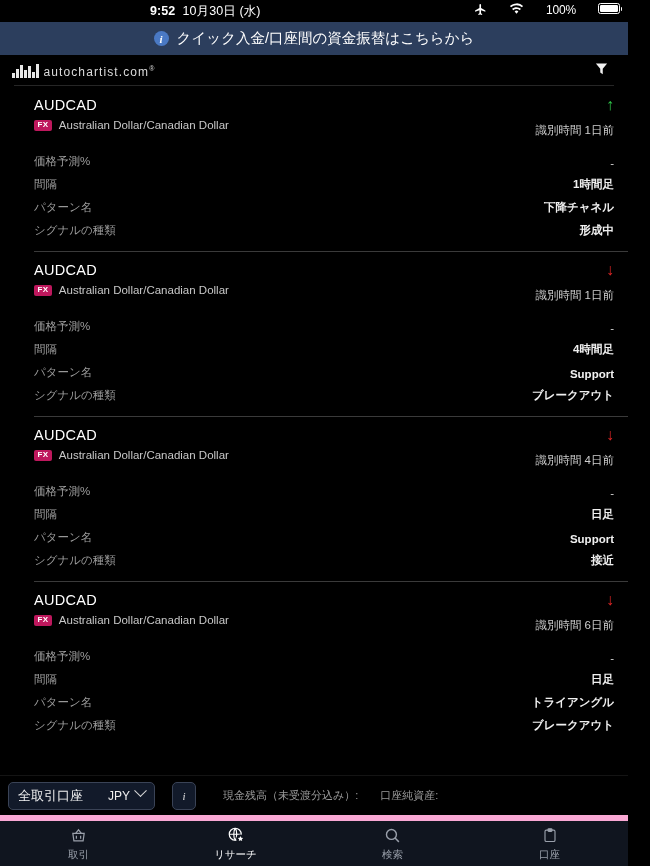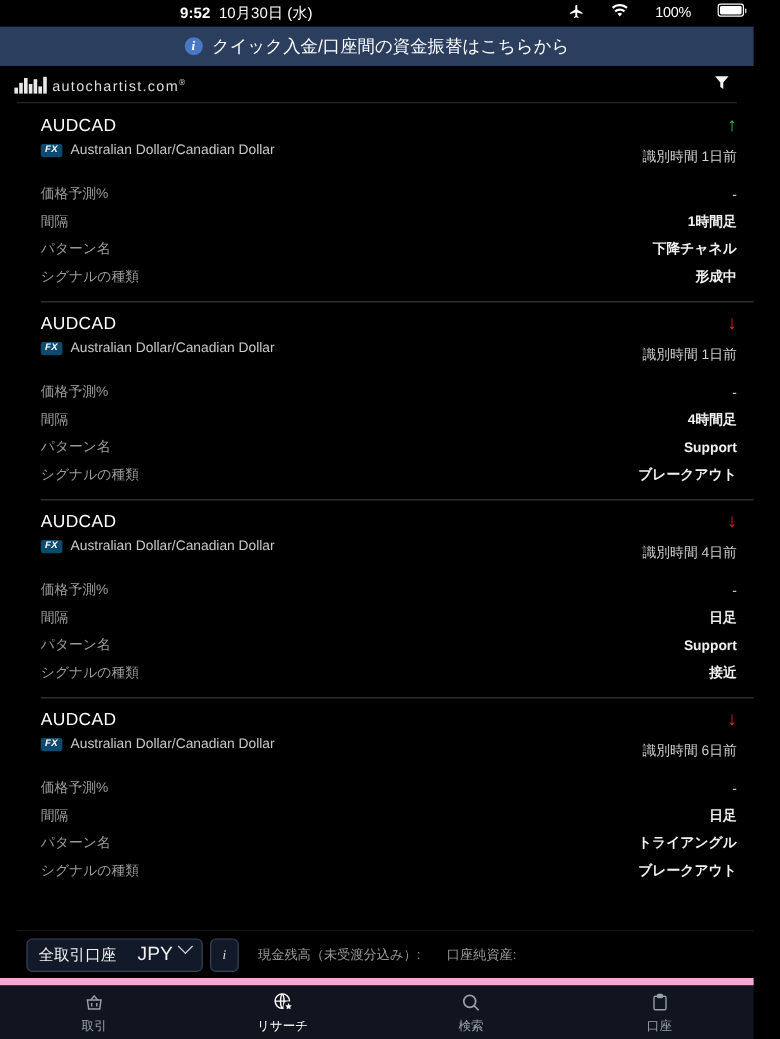--- a/index.html
+++ b/index.html
@@ -79,51 +79,50 @@
   .list { background:#000; }
   .card { padding:11px 14px 9px 14px; position:relative;margin-left:20px; }
   .card + .card::before {
     content:""; position:absolute; top:0; left:14px; right:0;
     height:1px; background:#3a3a3a;
   }
   .card-head { display:flex; justify-content:space-between; align-items:flex-start; }
   .sym { font-size:14.5px; color:#fff; font-weight:400; letter-spacing:.3px; }
   .sub { display:flex; align-items:center; gap:7px; margin-top:6px; }
   .fx-badge {
-    background:#0c4a6e; color:#fff; font-size:8px; font-weight:700;
+    background:#be185d; color:#fff; font-size:8px; font-weight:700;
     padding:1.5px 3.5px; border-radius:2px; letter-spacing:.3px;
     line-height:1;
-    font-style:italic;
   }
   .sub-name { font-size:11.5px; color:#c8c8c8; }
   .card-right { text-align:right; display:flex; flex-direction:column; align-items:flex-end; }
   .arrow { font-size:16px; line-height:1; height:16px; font-weight:700; }
   .arrow.up { color:#2fc74a; }
   .arrow.down { color:#e02626; }
   .detected { font-size:11.5px; color:#cfcfcf; margin-top:10px; }
 
   .rows { margin-top:12px; }
   .row { display:flex; justify-content:space-between; align-items:flex-end; padding:4px 0; }
   .row-label { font-size:11.5px; color:#9d9d9d; }
   .row-value { font-size:11.5px; color:#f0f0f0; font-weight:700; }
   .row-value.dim { font-weight:400; color:#d8d8d8; }
 
   
   .acct {
     position:absolute; left:0; right:0; bottom:51px; height:40px;
     background:#000; display:flex; align-items:center; padding:0 8px;
-    gap:6px; border-top:1px solid #141414;margin-left:14px;
+    gap:17px; border-top:1px solid #141414;
   }
   .acct-select {
     display:flex; align-items:center; gap:10px;
     background:#121a2a; border:1px solid #3a4356; border-radius:5px;
     height:28px; padding:0 9px; min-width:147px; justify-content:space-between;
   }
   .acct-name { font-size:13px; color:#f0f0f0; }
-  .acct-cur { font-size:16px; color:#f0f0f0; display:flex; align-items:flex-start; gap:6px; }
+  .acct-cur { font-size:12px; color:#f0f0f0; display:flex; align-items:flex-start; gap:6px; }
   .chev { width:9px; height:9px; border-right:1.6px solid #d8d8d8; border-bottom:1.6px solid #d8d8d8; transform:rotate(45deg) translate(-2px,-2px); }
   .info-btn {
     width:24px; height:28px; background:#121a2a; border:1px solid #3a4356;
     border-radius:5px; display:flex; align-items:center; justify-content:center;
     color:#e0e0e0; font-size:11px; font-family:"Liberation Serif",serif; font-style:italic;
   }
   .acct-stats { display:flex; gap:22px; font-size:11px; color:#9a9a9a; margin-left:10px; }
 
   
   .bottomnav {

